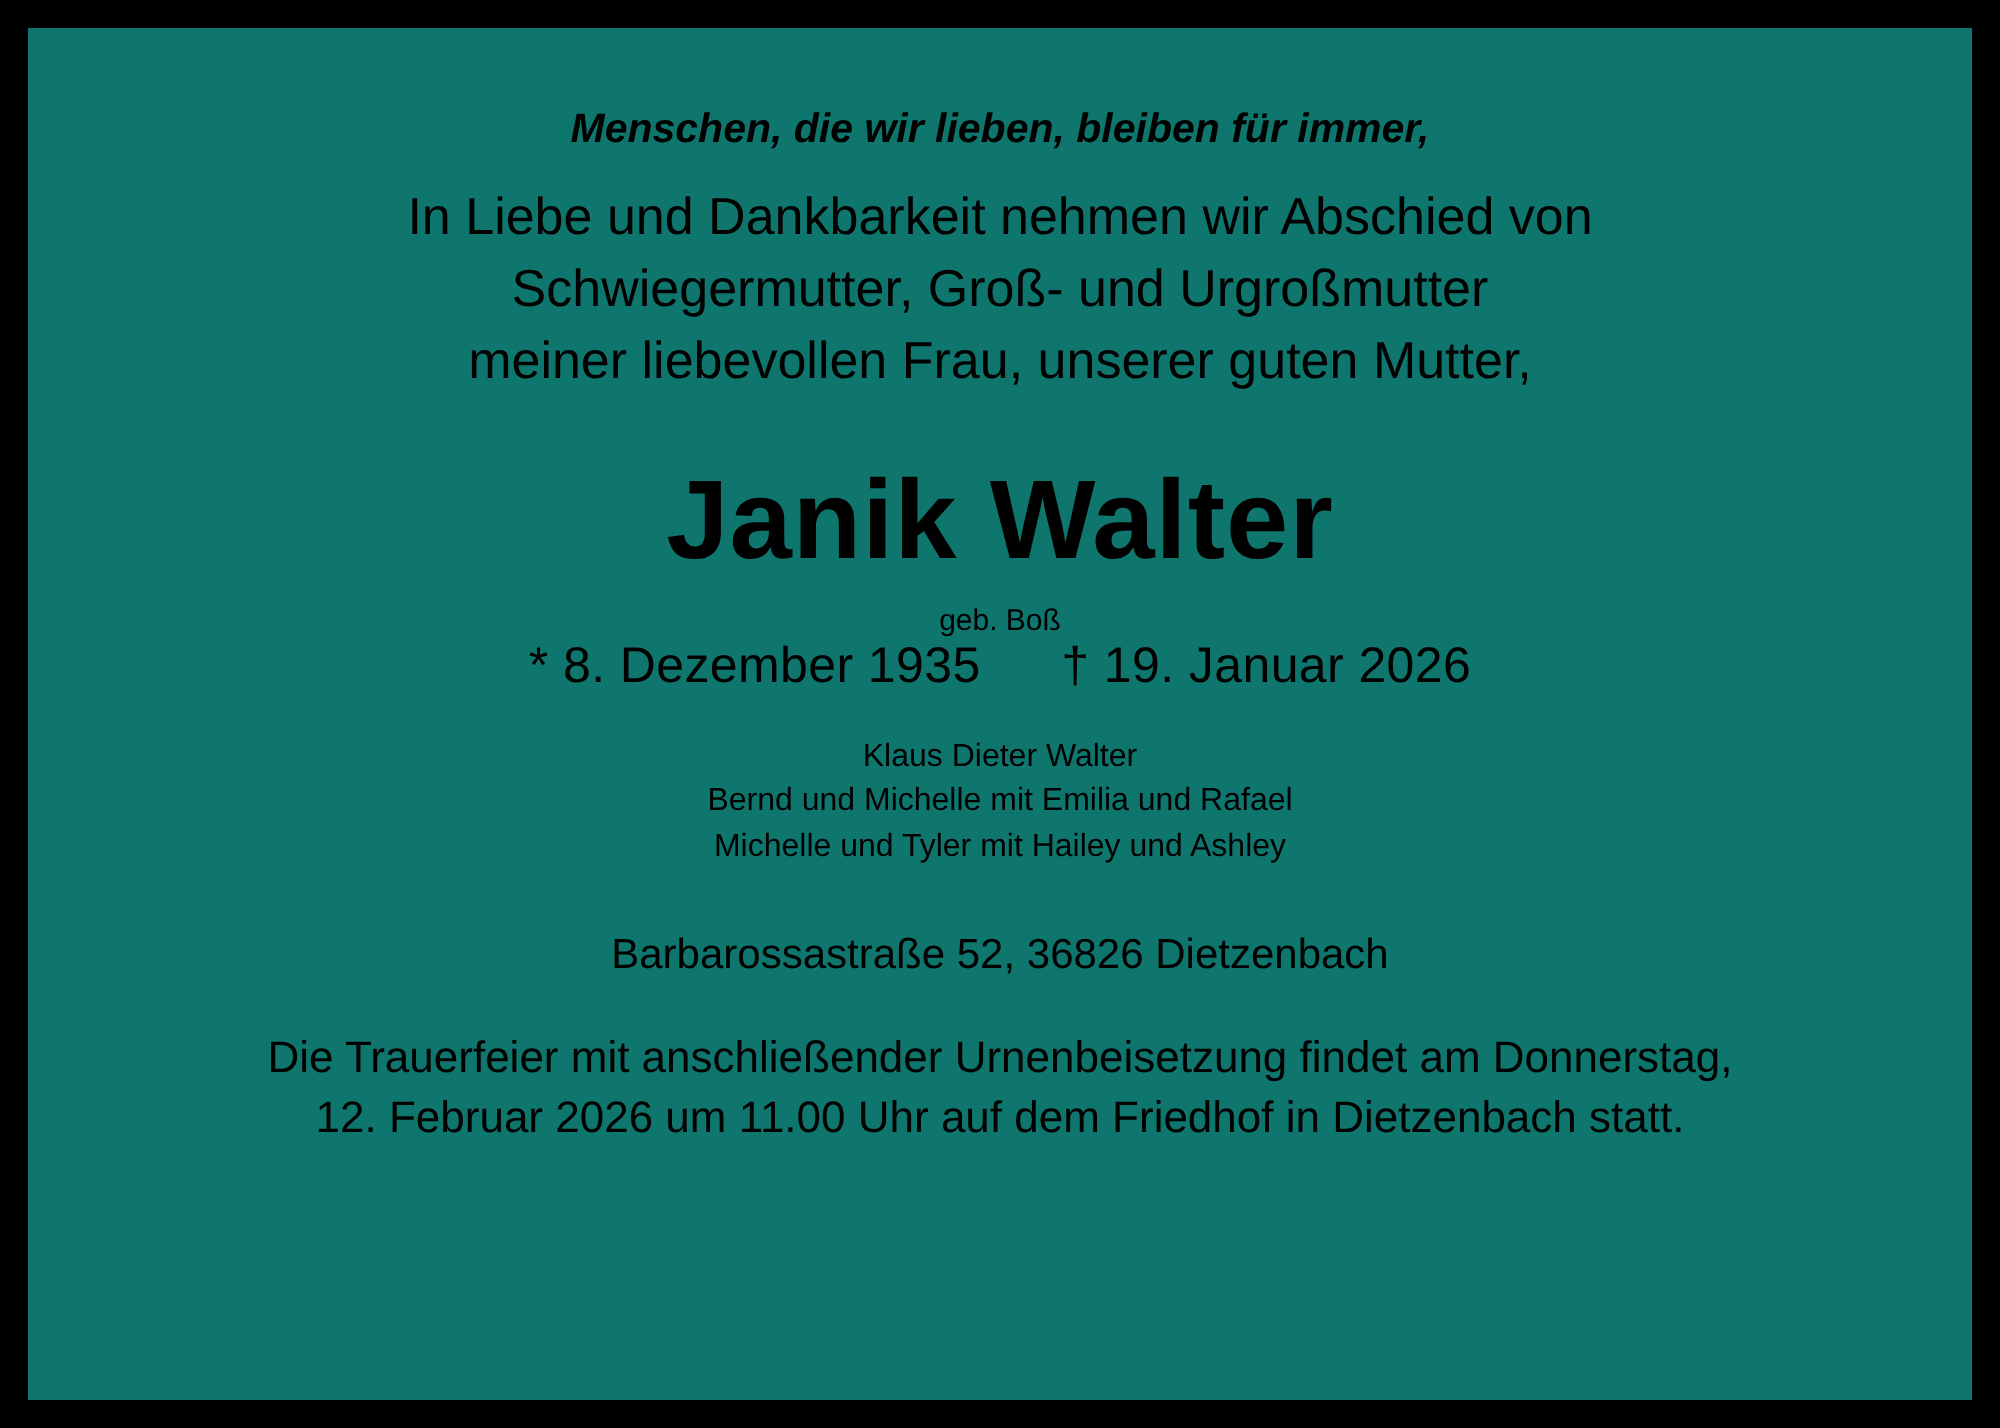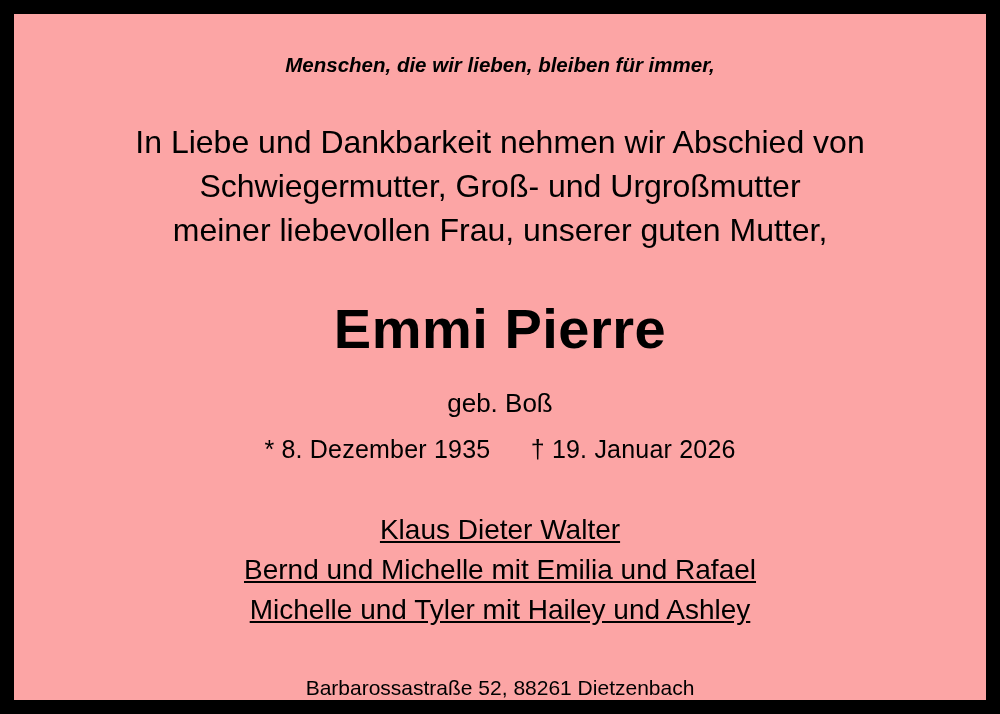--- a/index.html
+++ b/index.html
@@ -17,71 +17,69 @@
     box-sizing: border-box;
     width: 1000px;
     height: 714px;
     background: #000000;
     padding: 14px;
   }
   .obituary-card {
     box-sizing: border-box;
     width: 100%;
     height: 100%;
-    background: #fca5a5;
+    background: #0f766e;
     display: flex;
     flex-direction: column;
     align-items: center;
     text-align: center;
     padding-top: 36px;
-    justify-content: space-between;
   }
   .epitaph {
     font-style: italic;
     font-weight: bold;
     font-size: 20.5px;
     line-height: 1.42;
     color: #000;
     margin: 0;
   }
   .epitaph div { white-space: nowrap; }
 
   .intro {
-    margin-top: 24px;
-    font-size: 32px;
+    margin-top: 12px;
+    font-size: 26px;
     line-height: 1.38;
     color: #000;
   }
   .intro div { white-space: nowrap; }
 
   .deceased-name {
     margin-top: 32px;
     font-size: 56px;
     font-weight: bold;
     letter-spacing: 0.5px;
     line-height: 1.05;
   }
   .maiden-name {
     margin-top: 12px;
-    font-size: 26px;
+    font-size: 15px;
   }
   .dates {
     margin-top: 0;
     font-size: 25px;
     letter-spacing: 0.2px;
   }
   .dates .sep {
     display: inline-block;
     width: 26px;
   }
   .mourners {
-    margin-top: 30px;
-    font-size: 28px;
+    margin-top: 20px;
+    font-size: 16px;
     line-height: 1.42;
-    text-decoration: underline;
   }
   .mourners div { white-space: nowrap; }
 
   .address {
     margin-top: 30px;
     font-size: 21px;
   }
   .ceremony {
     margin-top: 24px;
     font-size: 22px;
@@ -98,33 +96,37 @@
     <div class="epitaph">
       <div>Menschen, die wir lieben, bleiben für immer,</div>
     </div>
 
     <div class="intro">
       <div>In Liebe und Dankbarkeit nehmen wir Abschied von</div>
       <div>Schwiegermutter, Groß- und Urgroßmutter</div>
       <div>meiner liebevollen Frau, unserer guten Mutter,</div>
     </div>
 
-    <div class="deceased-name">Emmi Pierre</div>
+    <div class="deceased-name">Janik Walter</div>
 
     <div class="maiden-name">geb. Boß</div>
 
     <div class="dates">
       <span>* 8. Dezember 1935</span>
       <span class="sep"></span>
       <span>† 19. Januar 2026</span>
     </div>
 
     <div class="mourners">
       <div>Klaus Dieter Walter</div>
       <div>Bernd und Michelle mit Emilia und Rafael</div>
       <div>Michelle und Tyler mit Hailey und Ashley</div>
     </div>
 
-    <div class="address">Barbarossastraße 52, 88261 Dietzenbach</div>
+    <div class="address">Barbarossastraße 52, 36826 Dietzenbach</div>
 
+    <div class="ceremony">
+      <div>Die Trauerfeier mit anschließender Urnenbeisetzung findet am Donnerstag,</div>
+      <div>12. Februar 2026 um 11.00 Uhr auf dem Friedhof in Dietzenbach statt.</div>
+    </div>
 
   </div>
 </div>
 
 </body></html>

